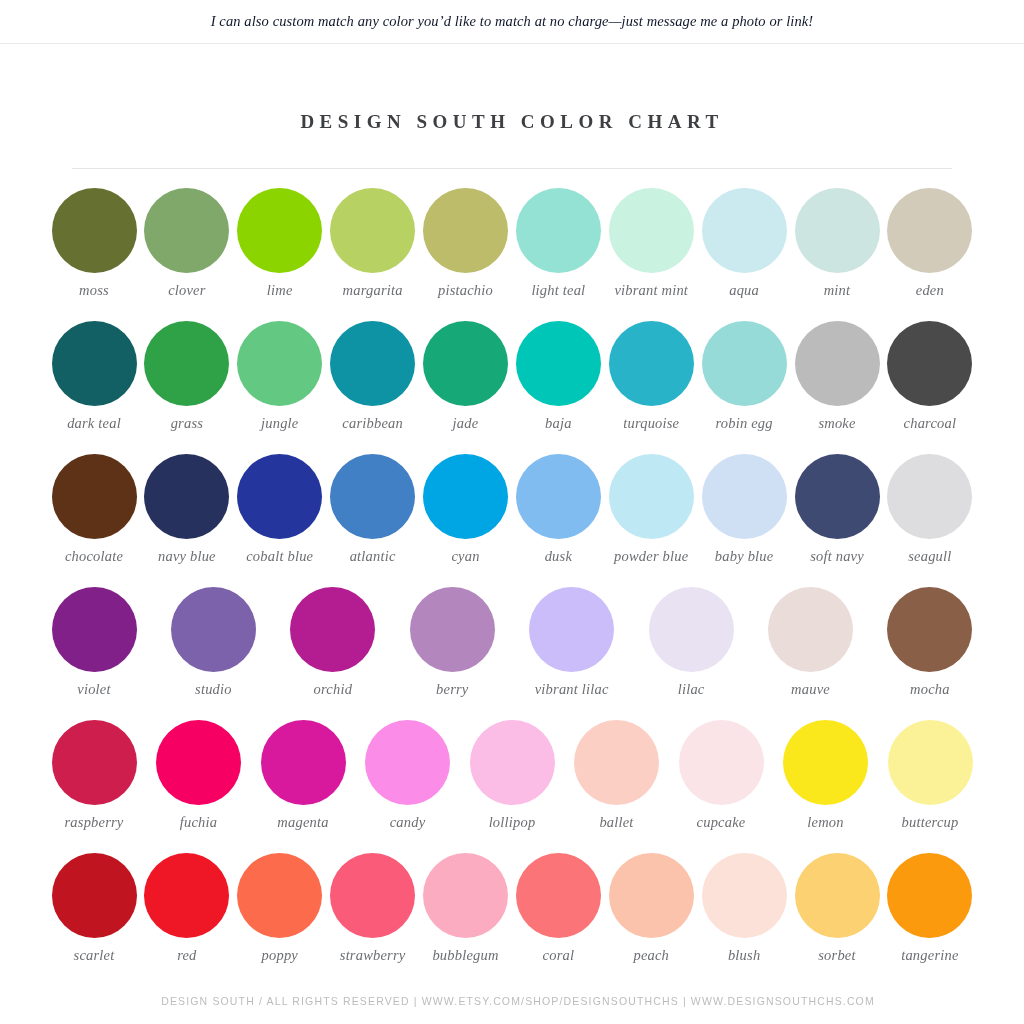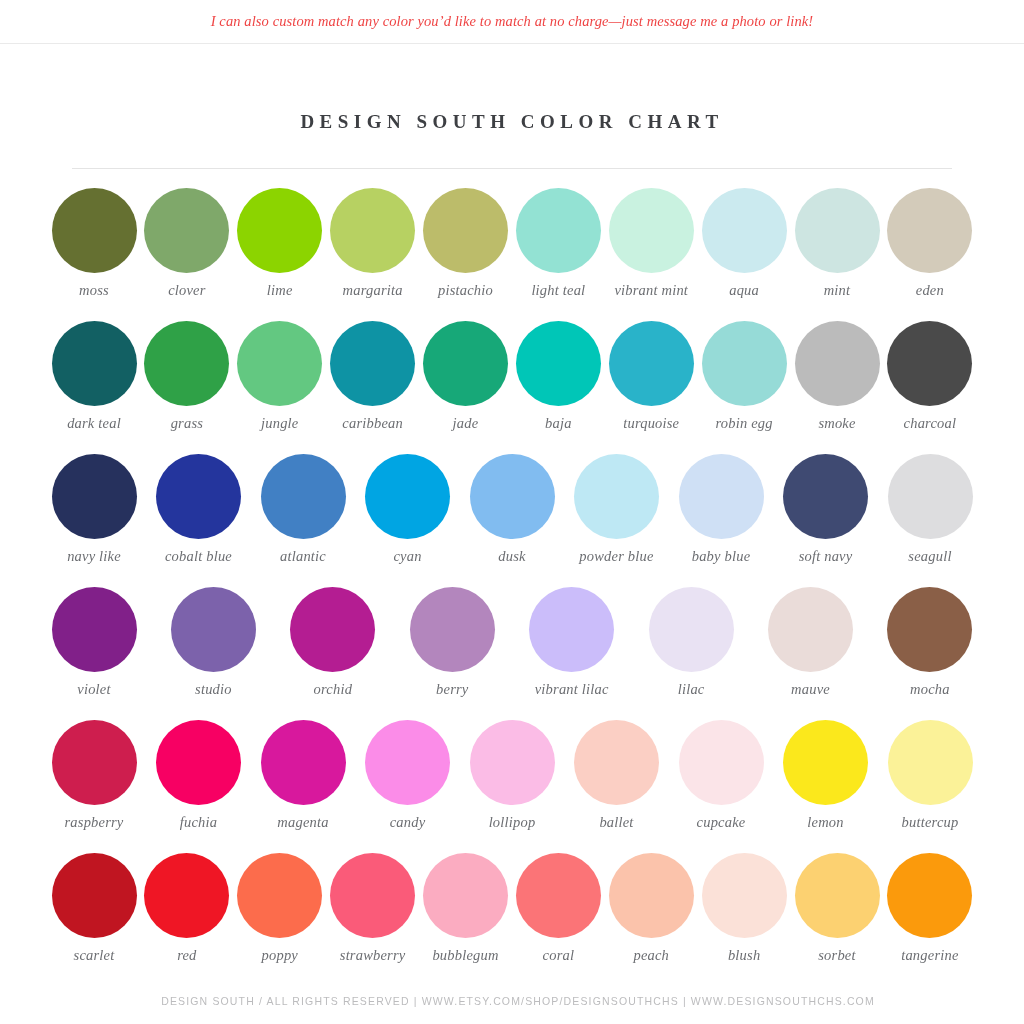--- a/index.html
+++ b/index.html
@@ -23,21 +23,21 @@
     align-items: center;
     justify-content: center;
     border-bottom: 1px solid #eaeaea;
     background: #ffffff;
     box-sizing: border-box;
   }
   .banner-text {
     font-family: "Liberation Serif", serif;
     font-style: italic;
     font-size: 14.5px;
-    color: #ef4444;
+    color: #0f172a;
     letter-spacing: 0.1px;
     white-space: nowrap;
   }
 
   
   .title-wrap {
     height: 66px;
     display: flex;
     align-items: flex-end;
     justify-content: center;
@@ -212,22 +212,26 @@
         <div class="dot" style="background: rgb(187, 187, 187);"></div>
         <div class="dot-label">smoke</div>
       </div>
       <div class="swatch">
         <div class="dot" style="background: rgb(74, 74, 74);"></div>
         <div class="dot-label">charcoal</div>
       </div>
     </div>
     <div class="row">
       <div class="swatch">
+        <div class="dot" style="background: rgb(93, 50, 23);"></div>
+        <div class="dot-label">chocolate</div>
+      </div>
+      <div class="swatch">
         <div class="dot" style="background: rgb(38, 49, 93);"></div>
-        <div class="dot-label">navy like</div>
+        <div class="dot-label">navy blue</div>
       </div>
       <div class="swatch">
         <div class="dot" style="background: rgb(36, 53, 157);"></div>
         <div class="dot-label">cobalt blue</div>
       </div>
       <div class="swatch">
         <div class="dot" style="background: rgb(65, 128, 196);"></div>
         <div class="dot-label">atlantic</div>
       </div>
       <div class="swatch">

